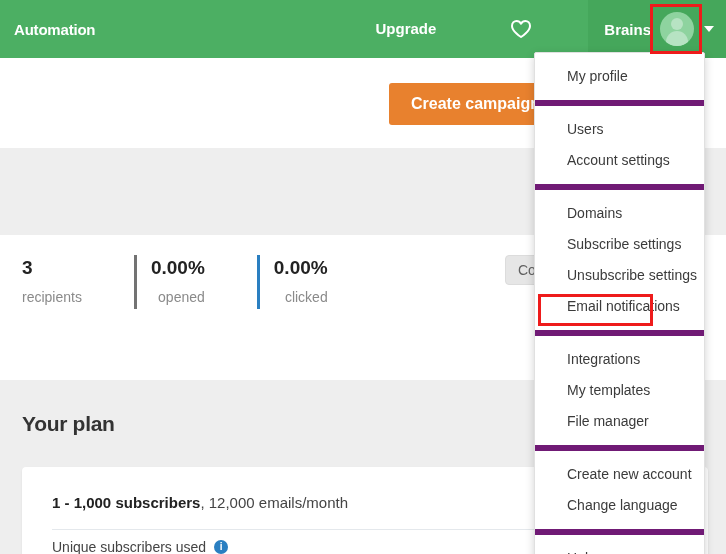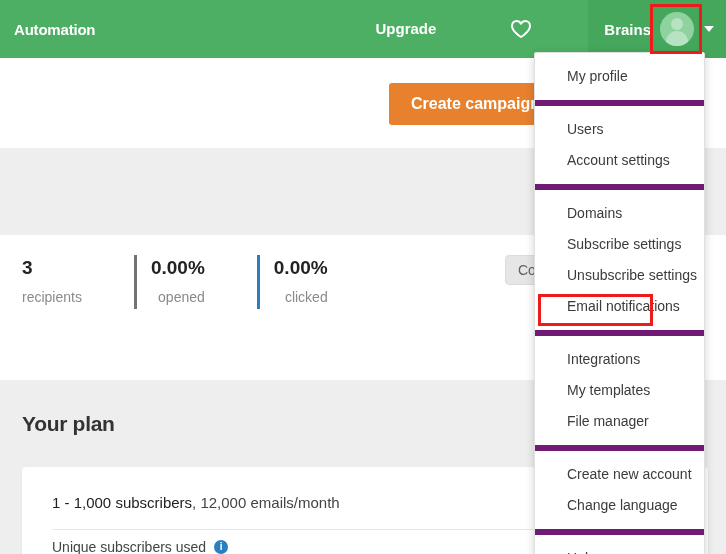--- a/index.html
+++ b/index.html
@@ -124,21 +124,21 @@
     font-size: 21px; font-weight: bold; color: #333333; letter-spacing: -0.3px;
   }
   .plan-card {
     position: absolute; left: 22px; top: 467px; width: 686px; height: 90px;
     background: #ffffff; border-radius: 4px; box-shadow: 0 1px 2px rgba(0,0,0,0.08);
   }
   .plan-headline {
     position: absolute; left: 30px; top: 27px;
     font-size: 15px; color: #444444; white-space: nowrap;
   }
-  .plan-headline b { font-weight: normal; color: #222222; }
+  .plan-headline b { font-weight: bold; color: #222222; }
   .plan-divider {
     position: absolute; left: 30px; top: 62px; width: 628px; height: 1px; background: #e4e8ec;
   }
   .plan-usage-label {
     position: absolute; left: 30px; top: 72px;
     font-size: 14px; color: #444444; display: flex; align-items: center; white-space: nowrap;
   }
   .info-icon {
     display: inline-block; width: 14px; height: 14px; border-radius: 50%;
     background: #2a7fc1; color: #ffffff; font-size: 10px; font-weight: bold;

